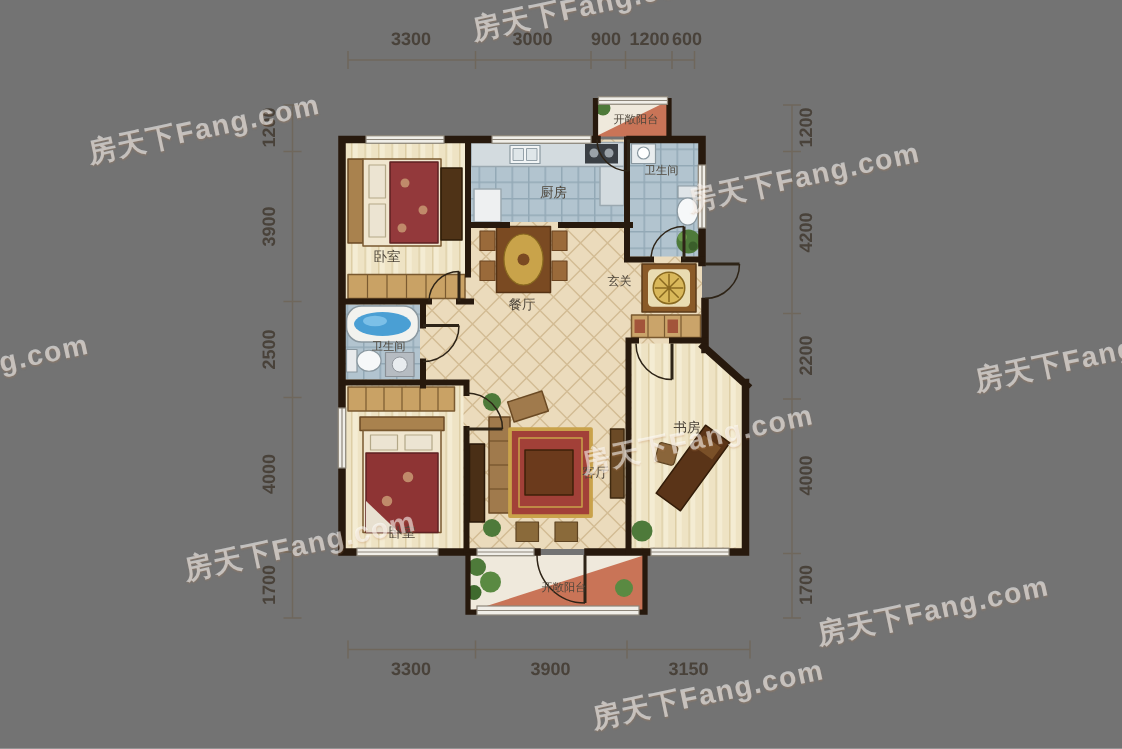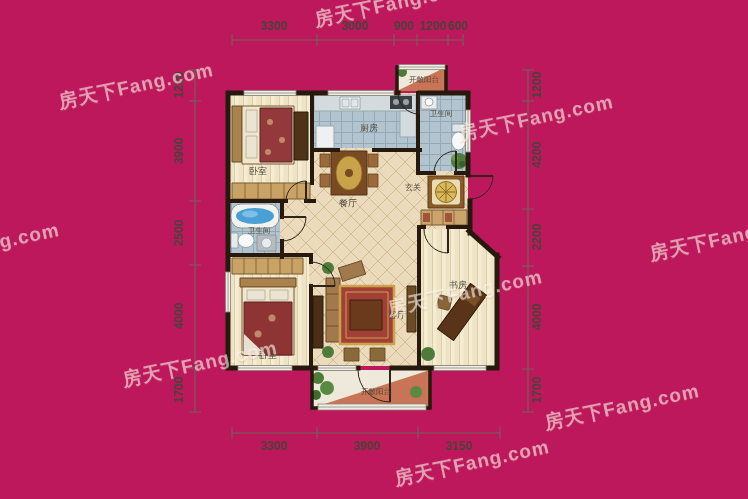--- a/index.html
+++ b/index.html
@@ -1,21 +1,21 @@
 <!DOCTYPE html>
 <html><head>
 <meta charset="utf-8">
 <style>
   html,body{margin:0;padding:0;}
   body{font-family:"Liberation Sans", sans-serif;}
   .stage{
     position:relative;
     width:748px;height:499px;
     overflow:hidden;
-    background:#be185d;
+    background:#737373;
   }
   .stage svg{position:absolute;left:0;top:0;}
   .wm{
     position:absolute;
     font-family:"Liberation Sans", sans-serif;
     font-weight:bold;
     font-size:19px;
     letter-spacing:1px;
     color:rgba(255,255,255,0.55);
     text-shadow:0 1px 1px rgba(190,130,85,0.25);

